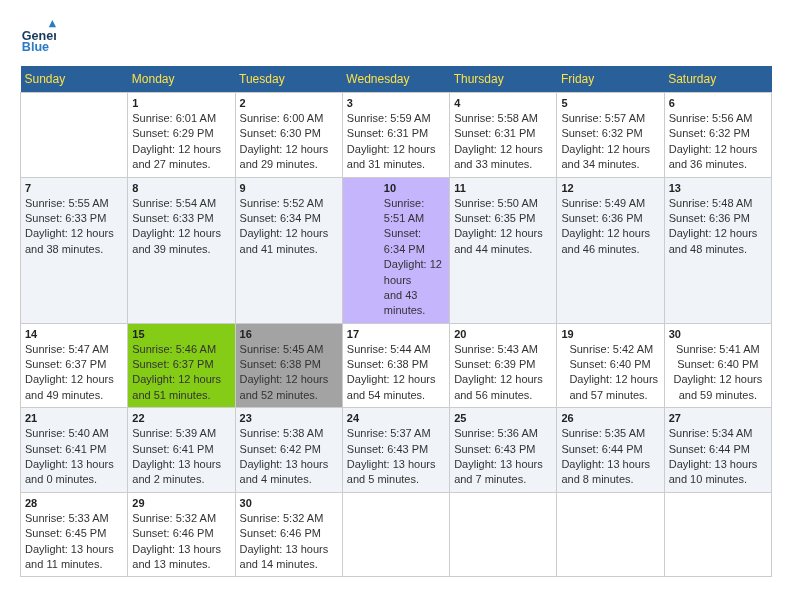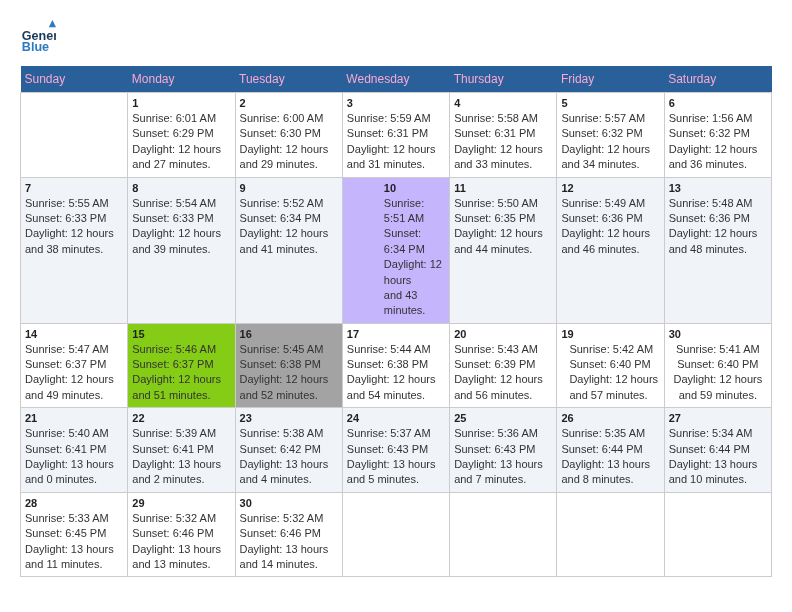--- a/index.html
+++ b/index.html
@@ -43,21 +43,21 @@
       font-size: 14px;
       color: #333;
     }
     .calendar {
       width: 100%;
       border-collapse: collapse;
       font-size: 10px;
     }
     .calendar th {
       background-color: #2a6099;
-      color: #f9a8d4;
+      color: #fde047;
       padding: 6px 4px;
       text-align: left;
       font-size: 12px;
       font-weight: normal;
     }
     .calendar td {
       border: 1px solid #ccc;
       vertical-align: top;
       padding: 4px;
       width: calc(100% / 7);
@@ -158,21 +158,21 @@
         </td>
         <td style="background-color: rgb(255, 255, 255);">
           <span class="day-number">5</span>
           <div class="day-info" style="white-space: pre-line;">Sunrise: 5:57 AM
 Sunset: 6:32 PM
 Daylight: 12 hours
 and 34 minutes.</div>
         </td>
         <td style="background-color: rgb(255, 255, 255);">
           <span class="day-number">6</span>
-          <div class="day-info" style="white-space: pre-line;">Sunrise: 1:56 AM
+          <div class="day-info" style="white-space: pre-line;">Sunrise: 5:56 AM
 Sunset: 6:32 PM
 Daylight: 12 hours
 and 36 minutes.</div>
         </td>
       </tr>
       <tr>
         <td style="background-color: rgb(240, 244, 248);">
           <span class="day-number">7</span>
           <div class="day-info" style="white-space: pre-line;">Sunrise: 5:55 AM
 Sunset: 6:33 PM

